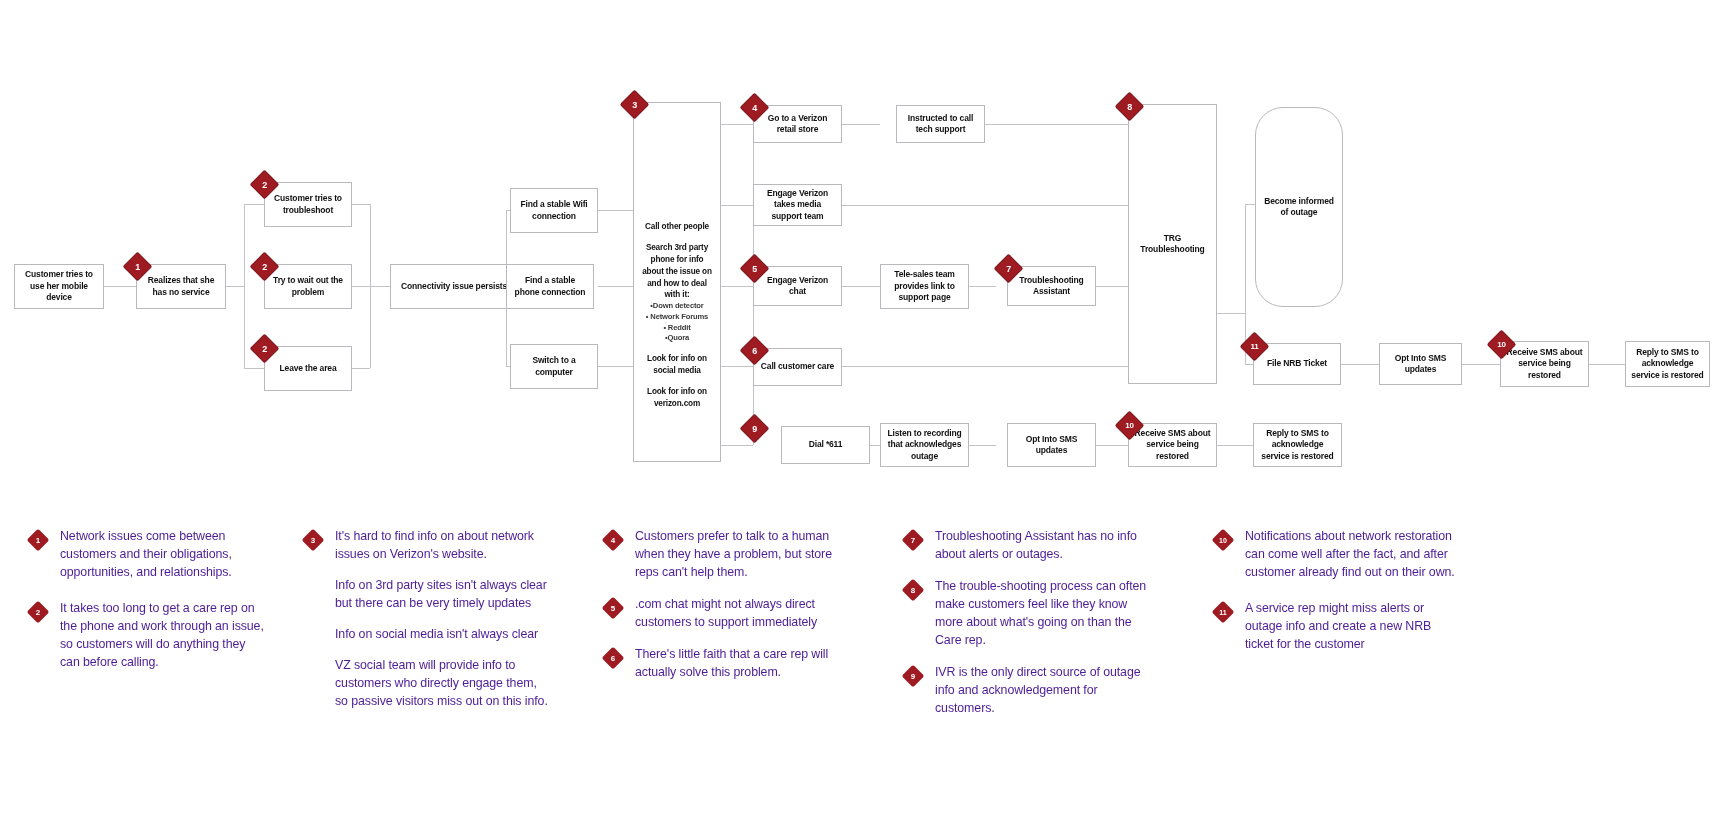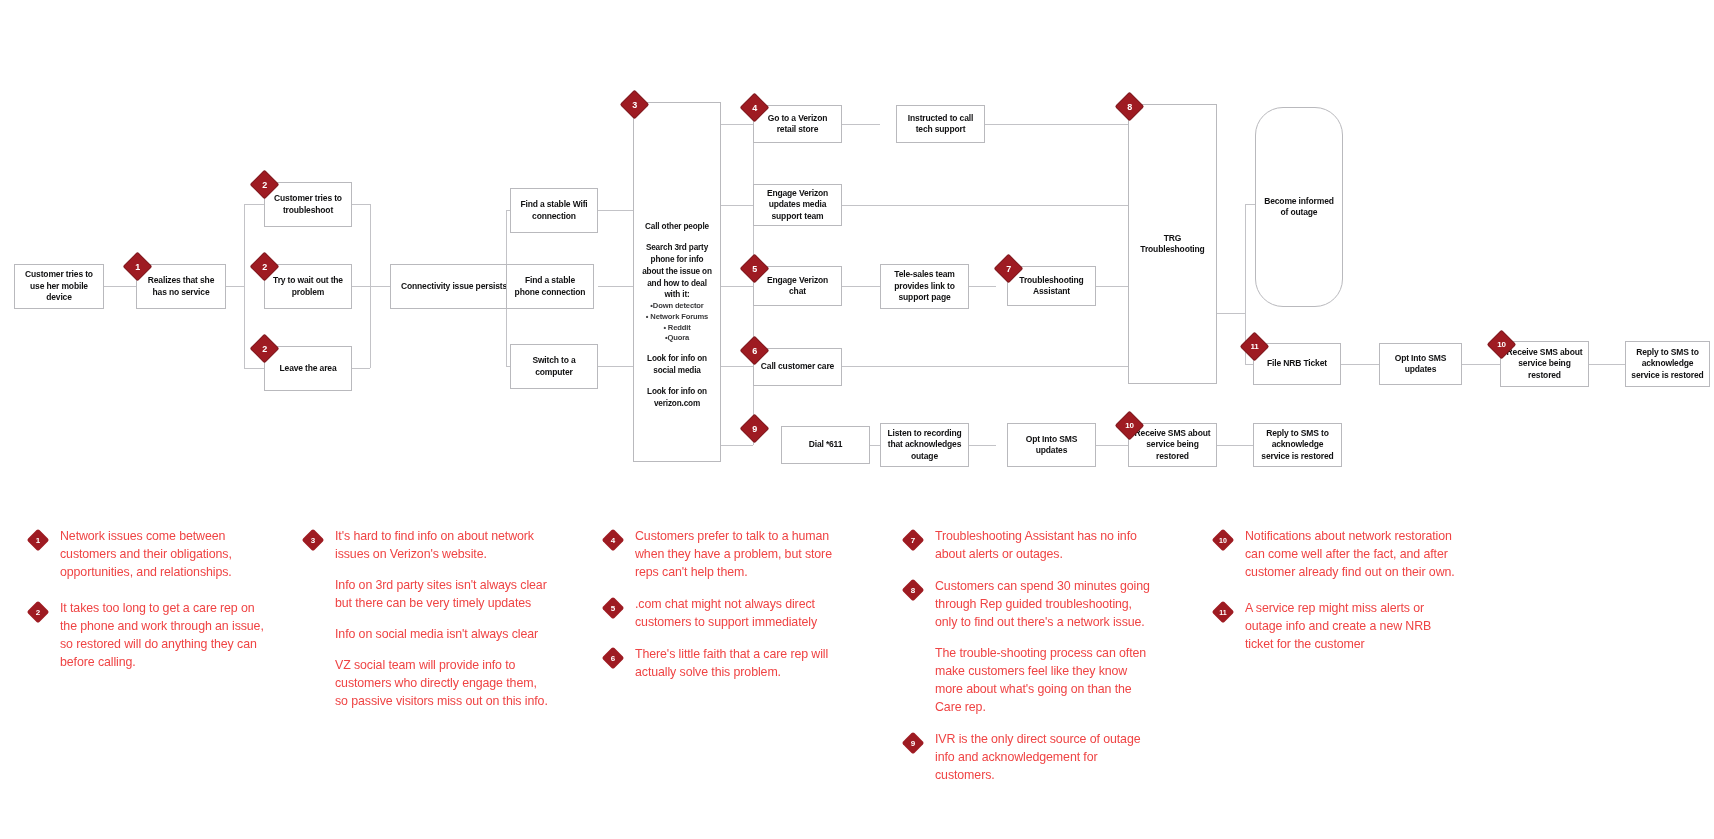--- a/index.html
+++ b/index.html
@@ -125,21 +125,21 @@
     justify-content: center;
     color: #fff;
     font-size: 8px;
     font-weight: 700;
     font-style: normal;
   }
   .legend-body {
     margin-left: 14px;
     font-size: 12.4px;
     line-height: 1.45;
-    color: #ef4444;
+    color: #4c1d95;
     font-weight: 400;
     letter-spacing: -0.1px;
   }
   .legend-body p { margin: 0 0 13px 0; }
   .legend-body p:last-child { margin-bottom: 0; }
 </style>
 </head>
 <body>
 
 <div id="canvas">
@@ -257,21 +257,21 @@
 
   <div class="node" style="left:753px; top:105px; width:89px;  height:38px;">
     <span>Go to a Verizon retail store</span>
   </div>
 
   <div class="node" style="left:880px; top:105px; width:89px;  height:38px;margin-left:16px;">
     <span>Instructed to call tech support</span>
   </div>
 
   <div class="node" style="left:753px; top:184px; width:89px;  height:42px;">
-    <span>Engage Verizon updates media support team</span>
+    <span>Engage Verizon takes media support team</span>
   </div>
 
   <div class="node" style="left:753px; top:266px; width:89px;  height:40px;">
     <span>Engage Verizon chat</span>
   </div>
 
   <div class="node" style="left:880px; top:264px; width:89px;  height:45px;">
     <span>Tele-sales team provides link to support page</span>
   </div>
 
@@ -390,21 +390,21 @@
       </div>
       <div class="legend-body">
         <p>Network issues come between customers and their obligations, opportunities, and relationships.</p>
       </div>
     </div>
     <div class="legend-item" style="margin-top:18px;">
       <div class="legend-dia">
         <i>2</i>
       </div>
       <div class="legend-body">
-        <p>It takes too long to get a care rep on the phone and work through an issue, so restored will do anything they can before calling.</p>
+        <p>It takes too long to get a care rep on the phone and work through an issue, so customers will do anything they can before calling.</p>
       </div>
     </div>
   </div>
 
   <div class="legend-col" style="left:305px; width:245px;">
     <div class="legend-item">
       <div class="legend-dia">
         <i>3</i>
       </div>
       <div class="legend-body">
@@ -450,21 +450,20 @@
       </div>
       <div class="legend-body">
         <p>Troubleshooting Assistant has no info about alerts or outages.</p>
       </div>
     </div>
     <div class="legend-item" style="margin-top:14px;">
       <div class="legend-dia">
         <i>8</i>
       </div>
       <div class="legend-body">
-        <p>Customers can spend 30 minutes going through Rep guided troubleshooting, only to find out there's a network issue.</p>
         <p>The trouble-shooting process can often make customers feel like they know more about what's going on than the Care rep.</p>
       </div>
     </div>
     <div class="legend-item" style="margin-top:14px;">
       <div class="legend-dia">
         <i>9</i>
       </div>
       <div class="legend-body">
         <p>IVR is the only direct source of outage info and acknowledgement for customers.</p>
       </div>

